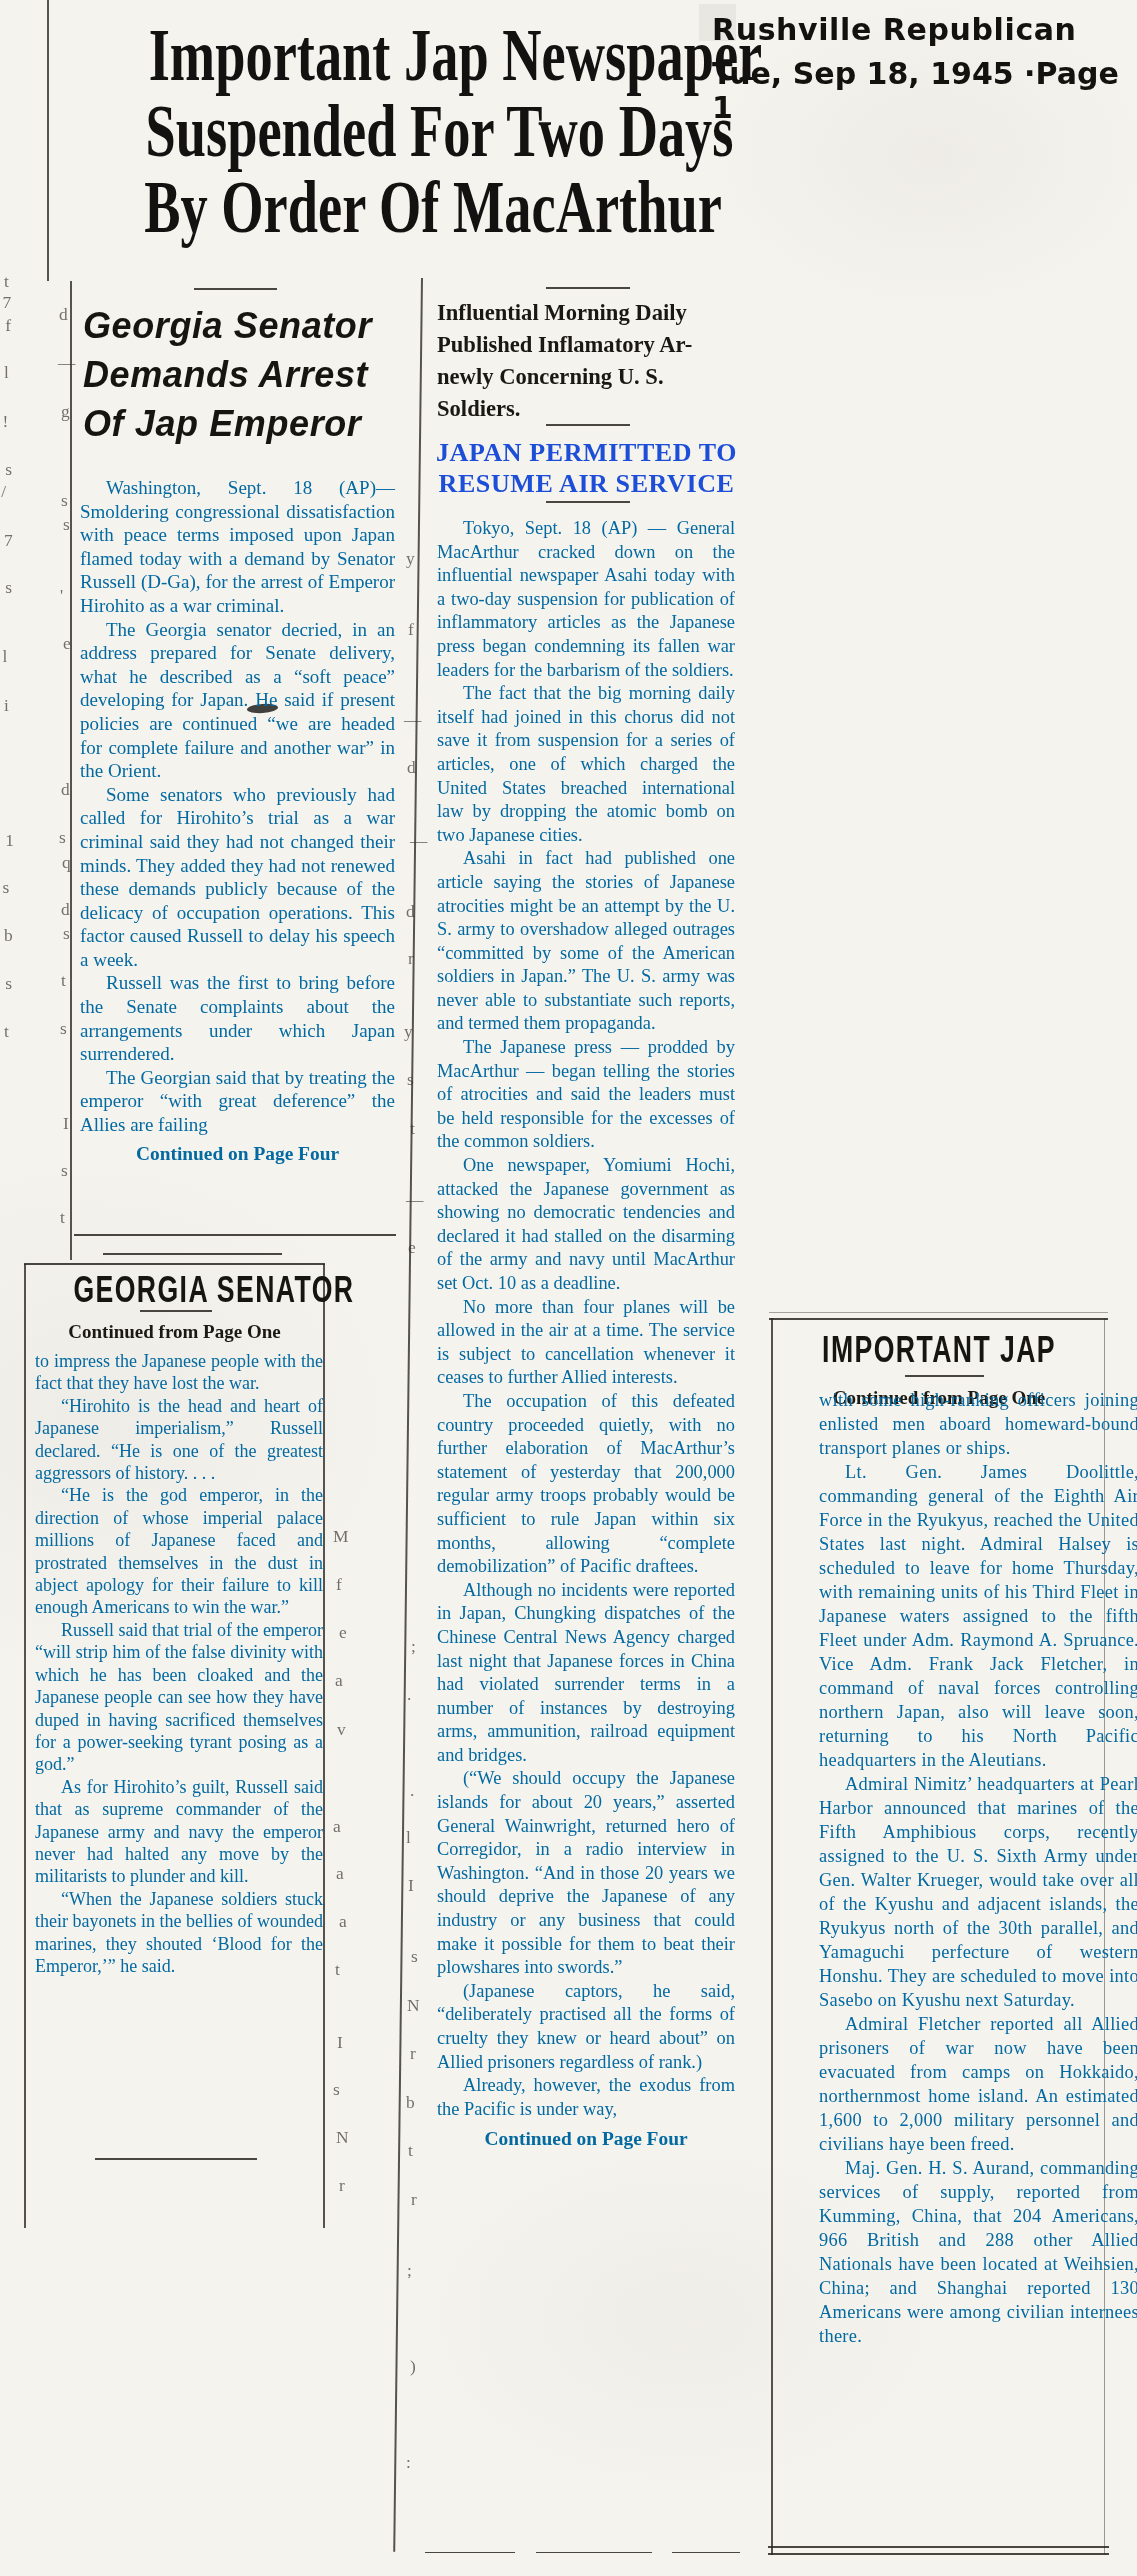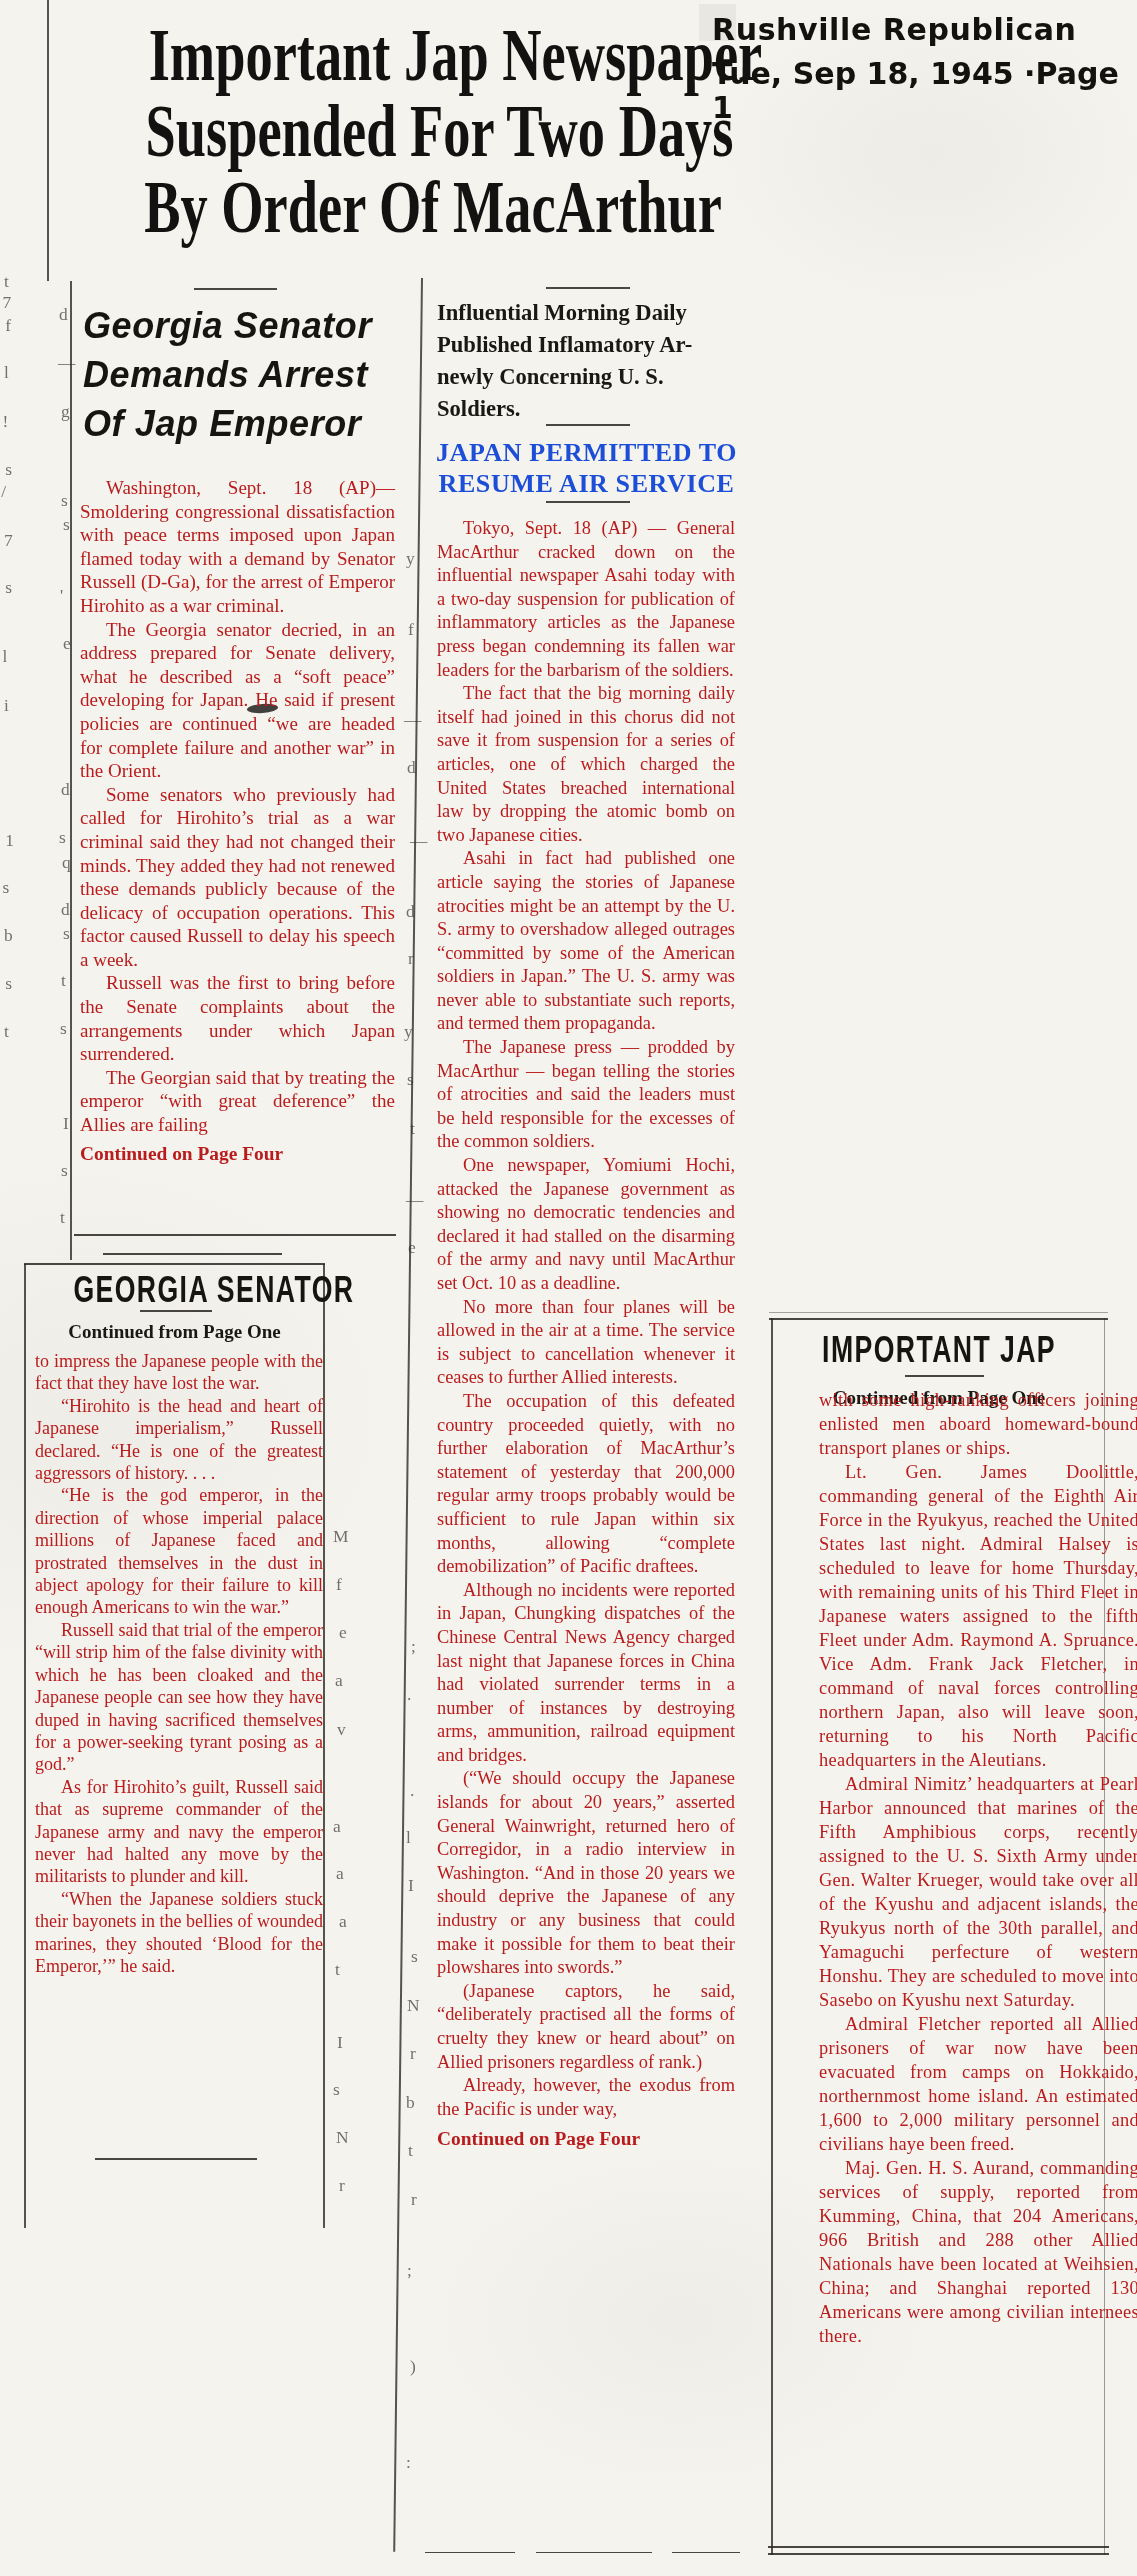--- a/index.html
+++ b/index.html
@@ -21,28 +21,28 @@
   .masthead{position:absolute;left:712px;top:13px;width:423px;font-family:"DejaVu Sans",sans-serif;font-weight:700;color:#14120f;}
   .masthead-paper{font-size:30px;letter-spacing:0.6px;line-height:34px;}
   .masthead-date{font-size:30px;letter-spacing:0px;line-height:34px;margin-top:10.3px;}
   
   .main-headline{position:absolute;left:72px;top:17px;width:672px;text-align:center;font-weight:700;color:#141210;font-size:68px;}
   .hl-line{display:block;height:76px;line-height:76px;white-space:nowrap;}
   .hl-line-inner{display:inline-block;transform:scale(0.80,1.10);transform-origin:center center;}
   
   .georgia-headline{position:absolute;left:83px;top:301px;width:323px;font-family:"Liberation Sans",sans-serif;font-style:italic;font-weight:700;font-size:36px;line-height:49px;letter-spacing:0.6px;color:#17150f;}
   
-  .body-text{position:absolute;text-align:justify;color:#b91c1c;}
+  .body-text{position:absolute;text-align:justify;color:#0369a1;}
   .body-text p{margin:0;text-indent:26px;}
   .noindent-first p:first-child{text-indent:0;}
   .col-left-body{left:80px;top:476px;width:315px;font-size:19px;line-height:23.6px;}
   .col-mid-body{left:437px;top:517px;width:298px;font-size:18.4px;line-height:23.6px;}
   .georgia-body{left:35px;top:1350px;width:288px;font-size:18px;line-height:22.4px;}
   .important-body{left:780px;top:1388px;width:320px;font-size:18.4px;line-height:24px;letter-spacing:0.3px;margin-left:39px;}
-  .continued{font-weight:700;text-indent:0 !important;font-size:19.4px;margin-top:5.2px !important;}
+  .continued{font-weight:700;text-align:center;text-indent:0 !important;font-size:19.4px;margin-top:5.2px !important;}
   
   .deck{position:absolute;left:437px;top:297px;width:298px;text-align:left;font-weight:700;font-size:22.6px;line-height:32px;color:#1a1813;}
   .deck div{white-space:nowrap;}
   .subhead{position:absolute;left:428px;top:437px;width:317px;text-align:center;font-weight:700;font-size:26px;line-height:31px;letter-spacing:0.6px;color:#1d4ed8;}
   
   .box-title-outer{position:absolute;text-align:center;font-family:"Liberation Sans",sans-serif;font-weight:700;font-size:36px;color:#17150f;white-space:nowrap;}
   .box-title-inner{display:inline-block;transform:scale(0.74,1.05);transform-origin:center center;letter-spacing:1.9px;}
   .cont-from{position:absolute;text-align:center;font-weight:700;font-size:19px;color:#1b1914;}
   
   .artifact{position:absolute;font-family:"Liberation Serif",serif;font-size:17.4px;color:#35322c;opacity:.68;}

